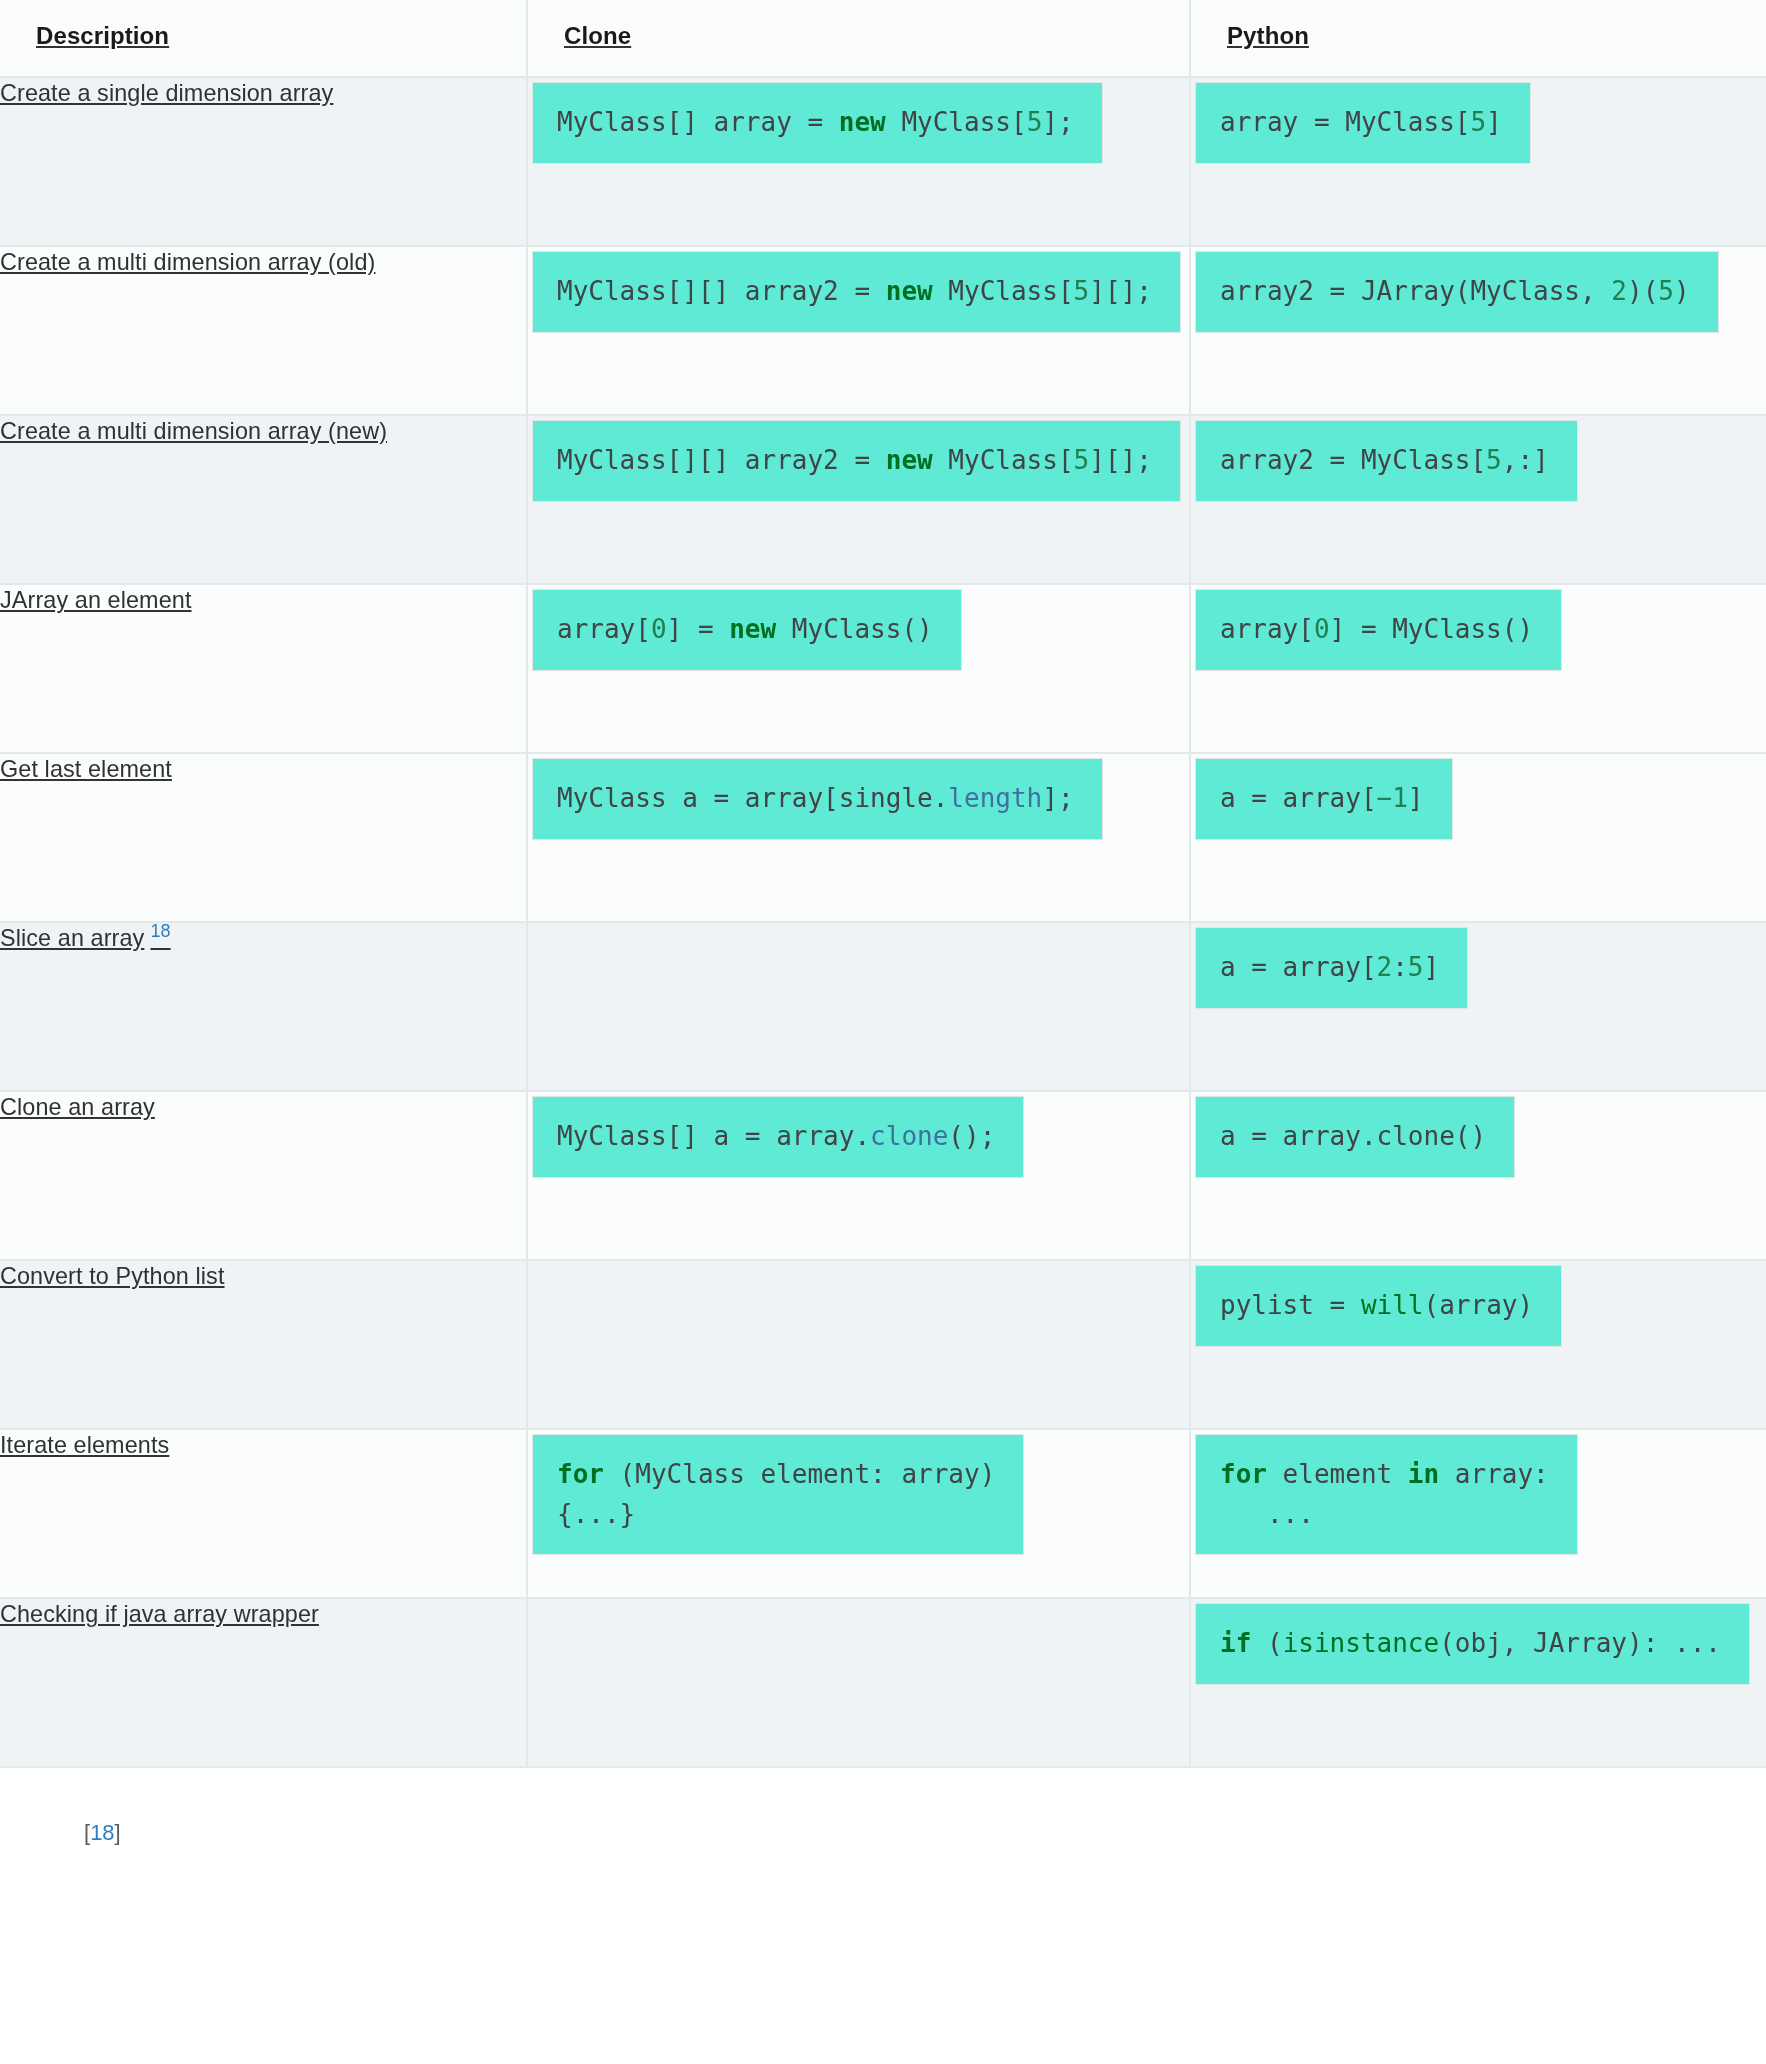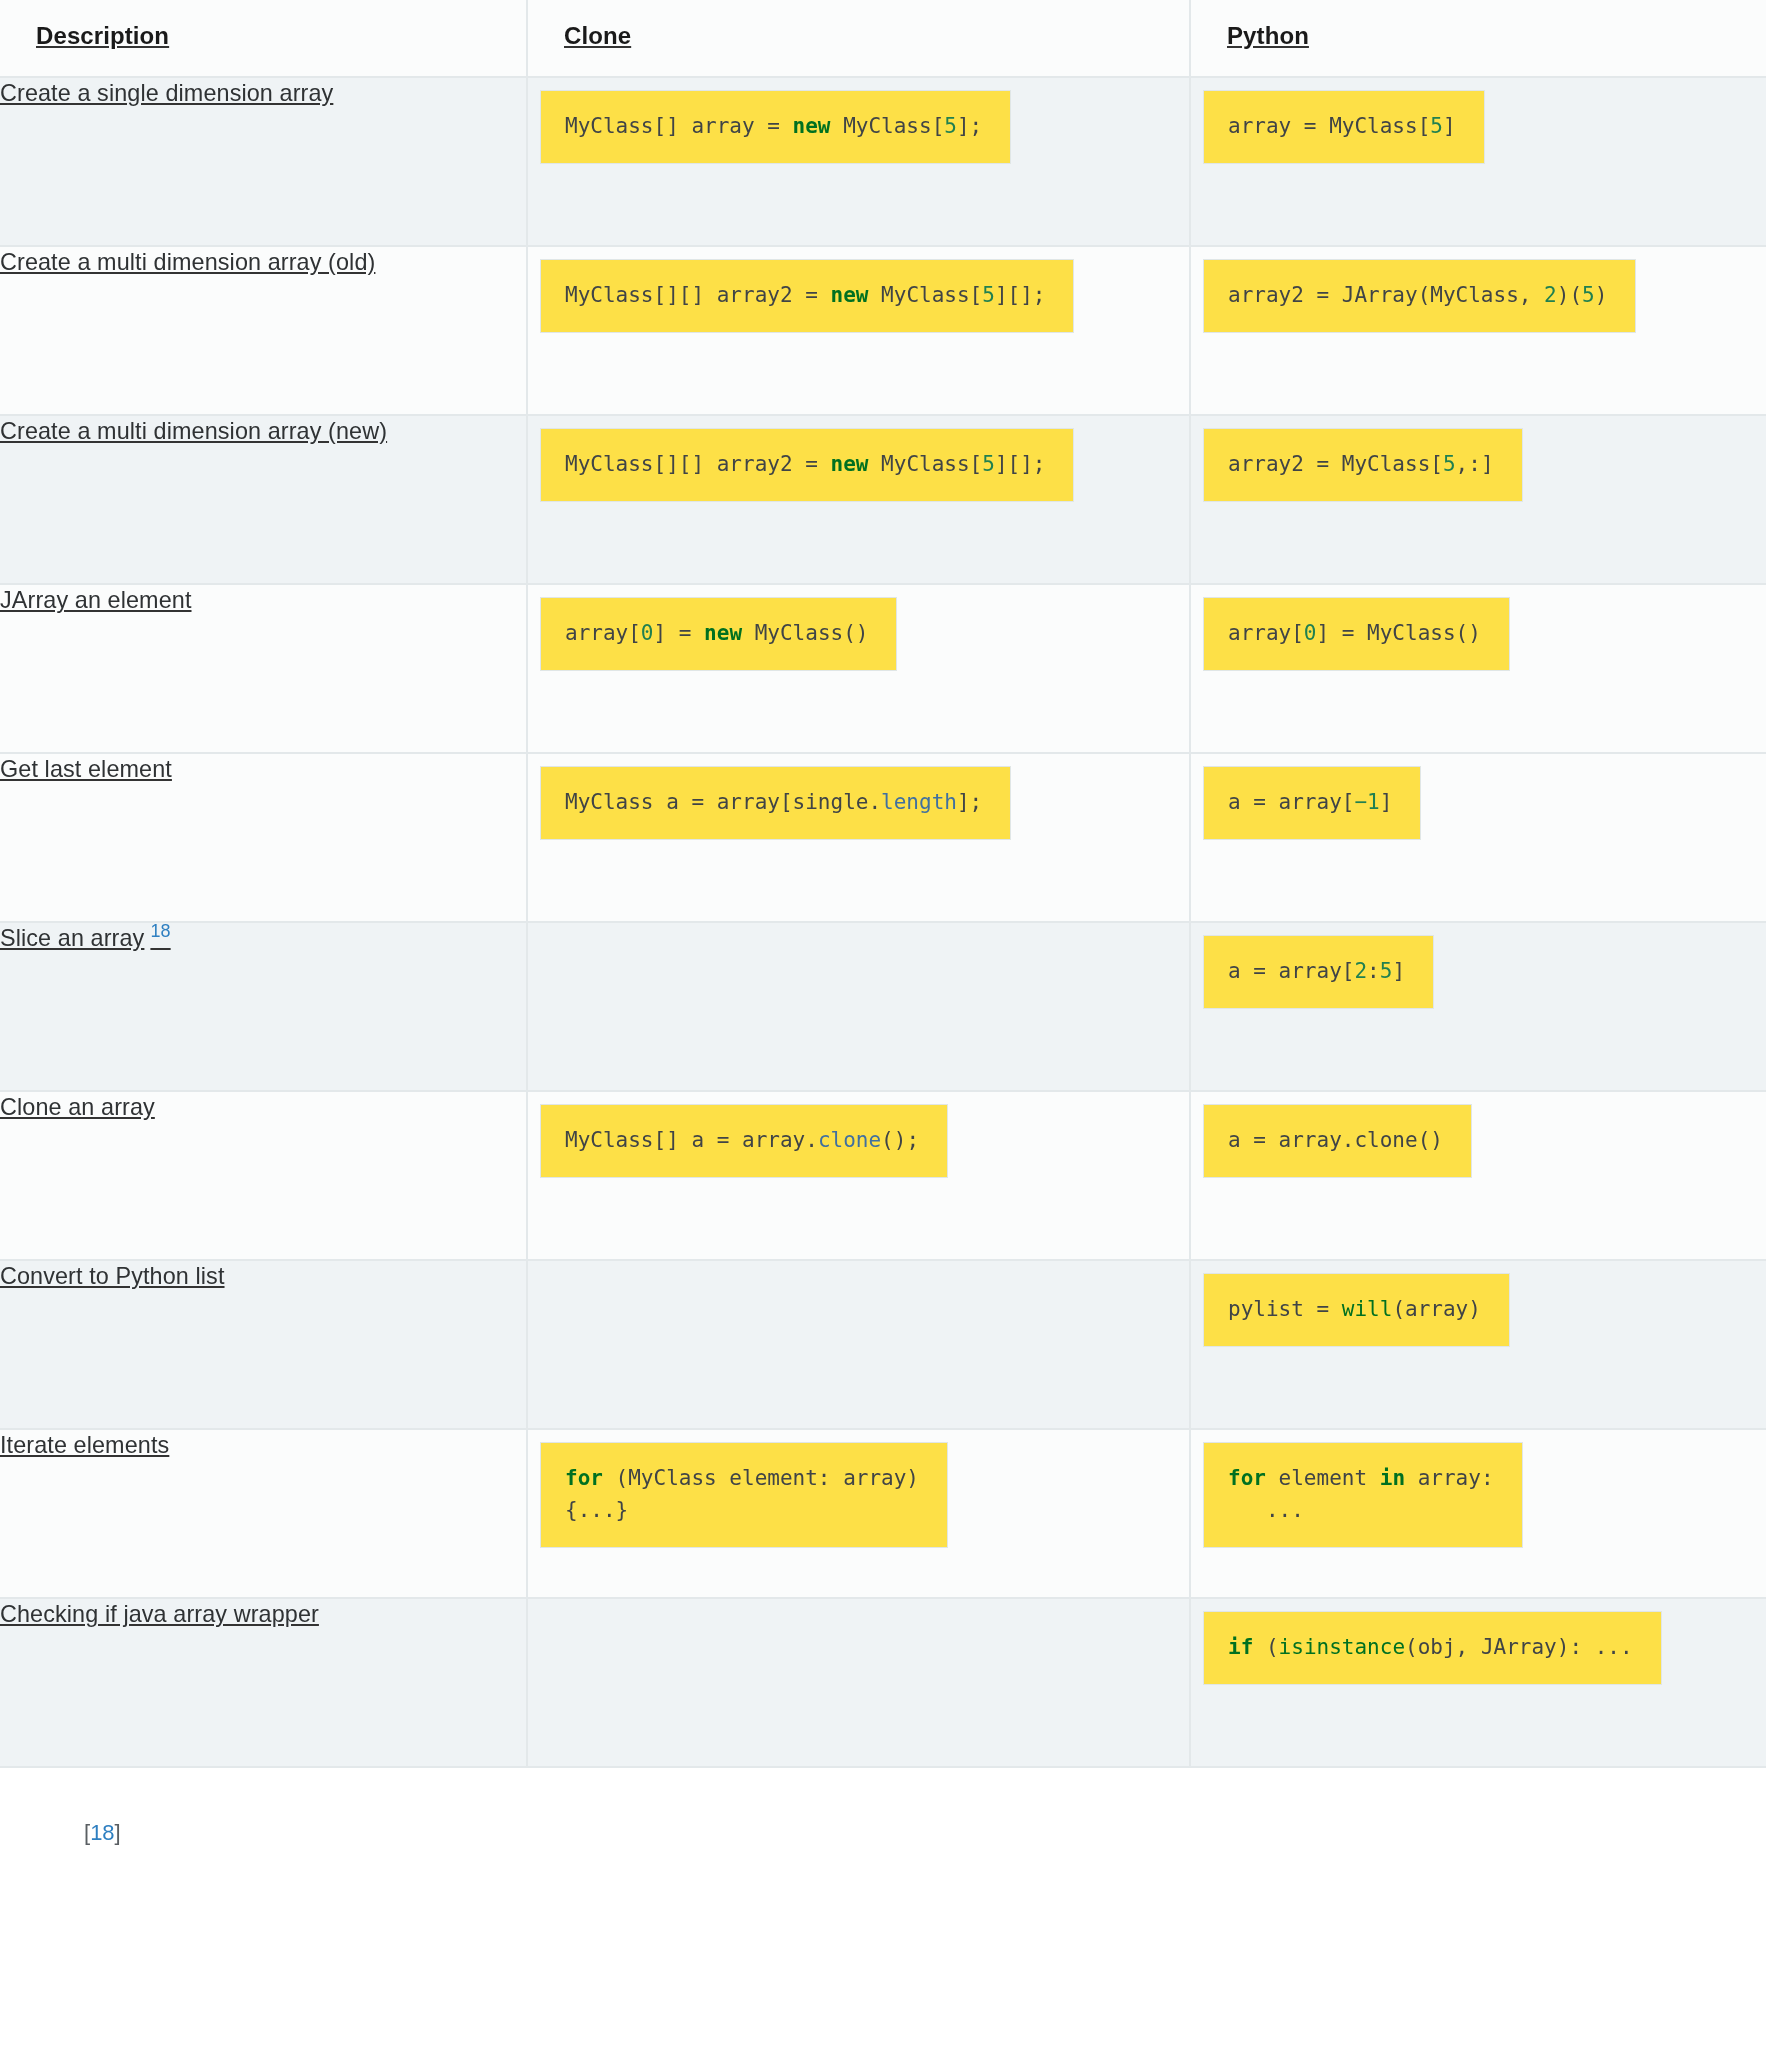--- a/index.html
+++ b/index.html
@@ -71,28 +71,28 @@
     margin-left: 6px;
     text-decoration: none;
     cursor: pointer;
   }
 
   td.code-cell {
     padding: 26px 0 0 34px;
   }
 
   pre.codeblock {
-    margin: 12px;
+    margin: 4px;
     display: inline-block;
     min-width: 0;
-    background: #fde047;
+    background: #5eead4;
     border: 1px solid #e0e6e6;
     padding: 20px 28px 20px 24px;
     font-family: "DejaVu Sans Mono", monospace;
-    font-size: 21px;
+    font-size: 26px;
     line-height: 1.52;
     color: #404446;
     white-space: pre;
     letter-spacing: 0px;
   }
 
   
   .k  { color: #007020; font-weight: bold; }   
   .nb { color: #007020; }                      
   .mi { color: #208050; }                      

